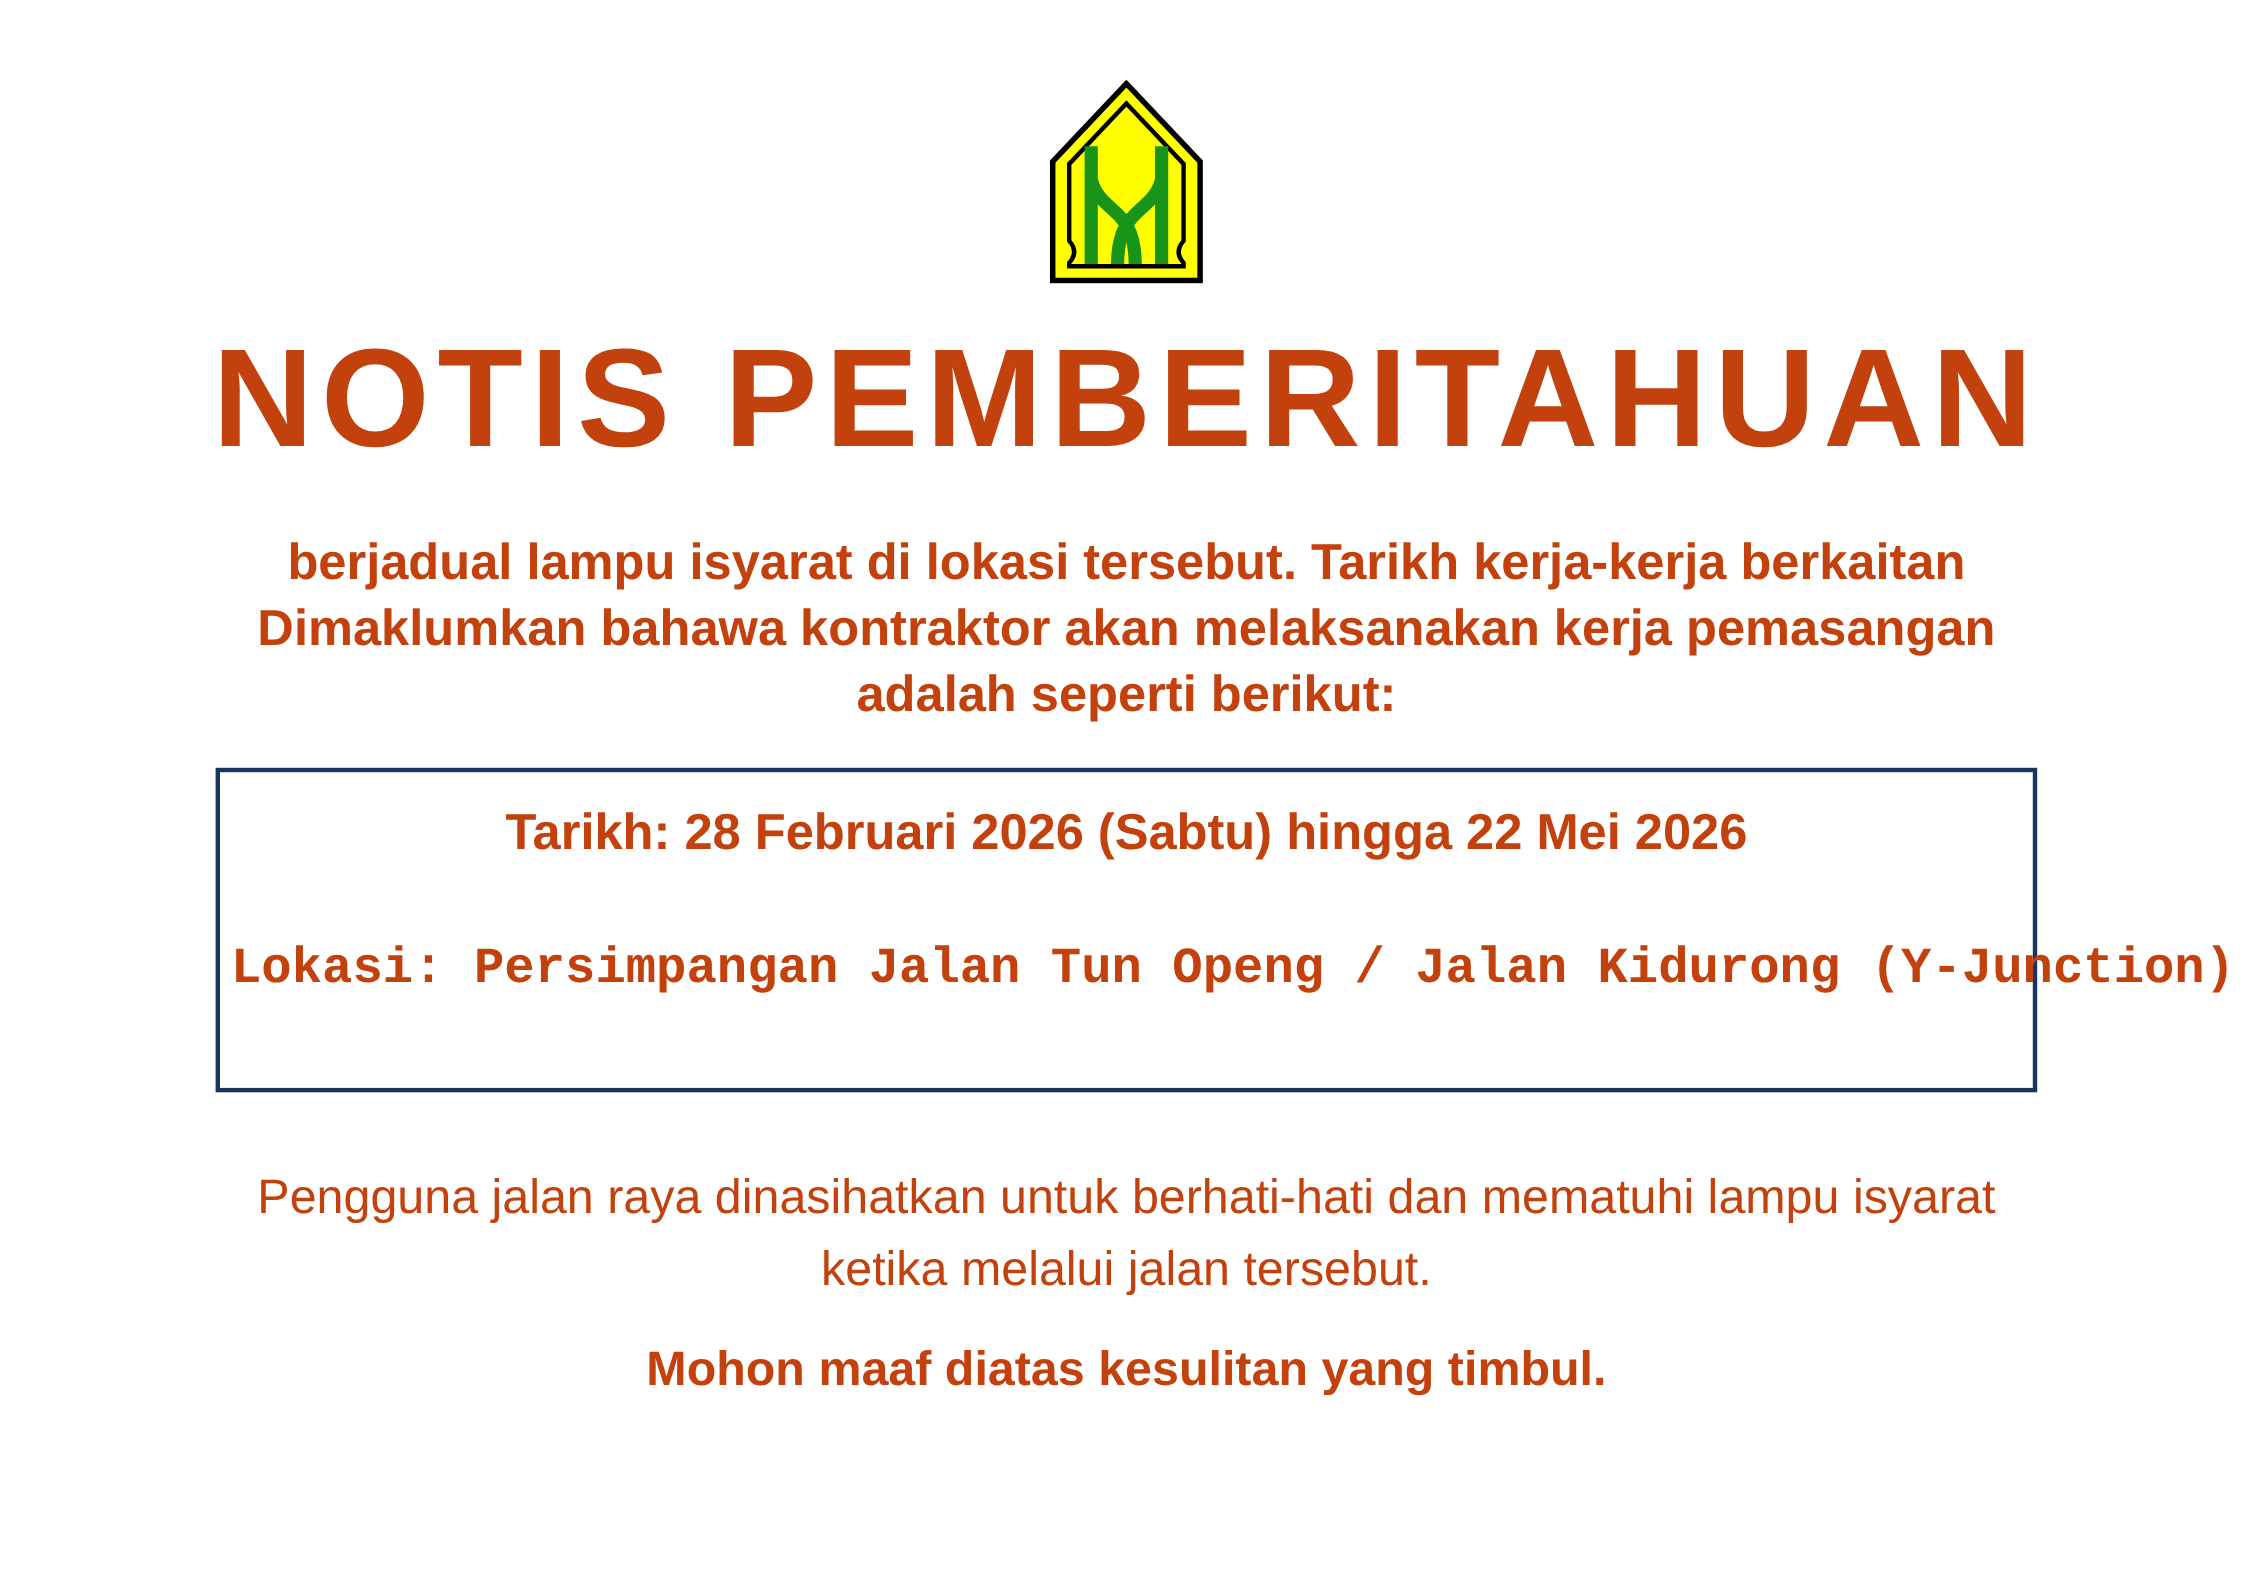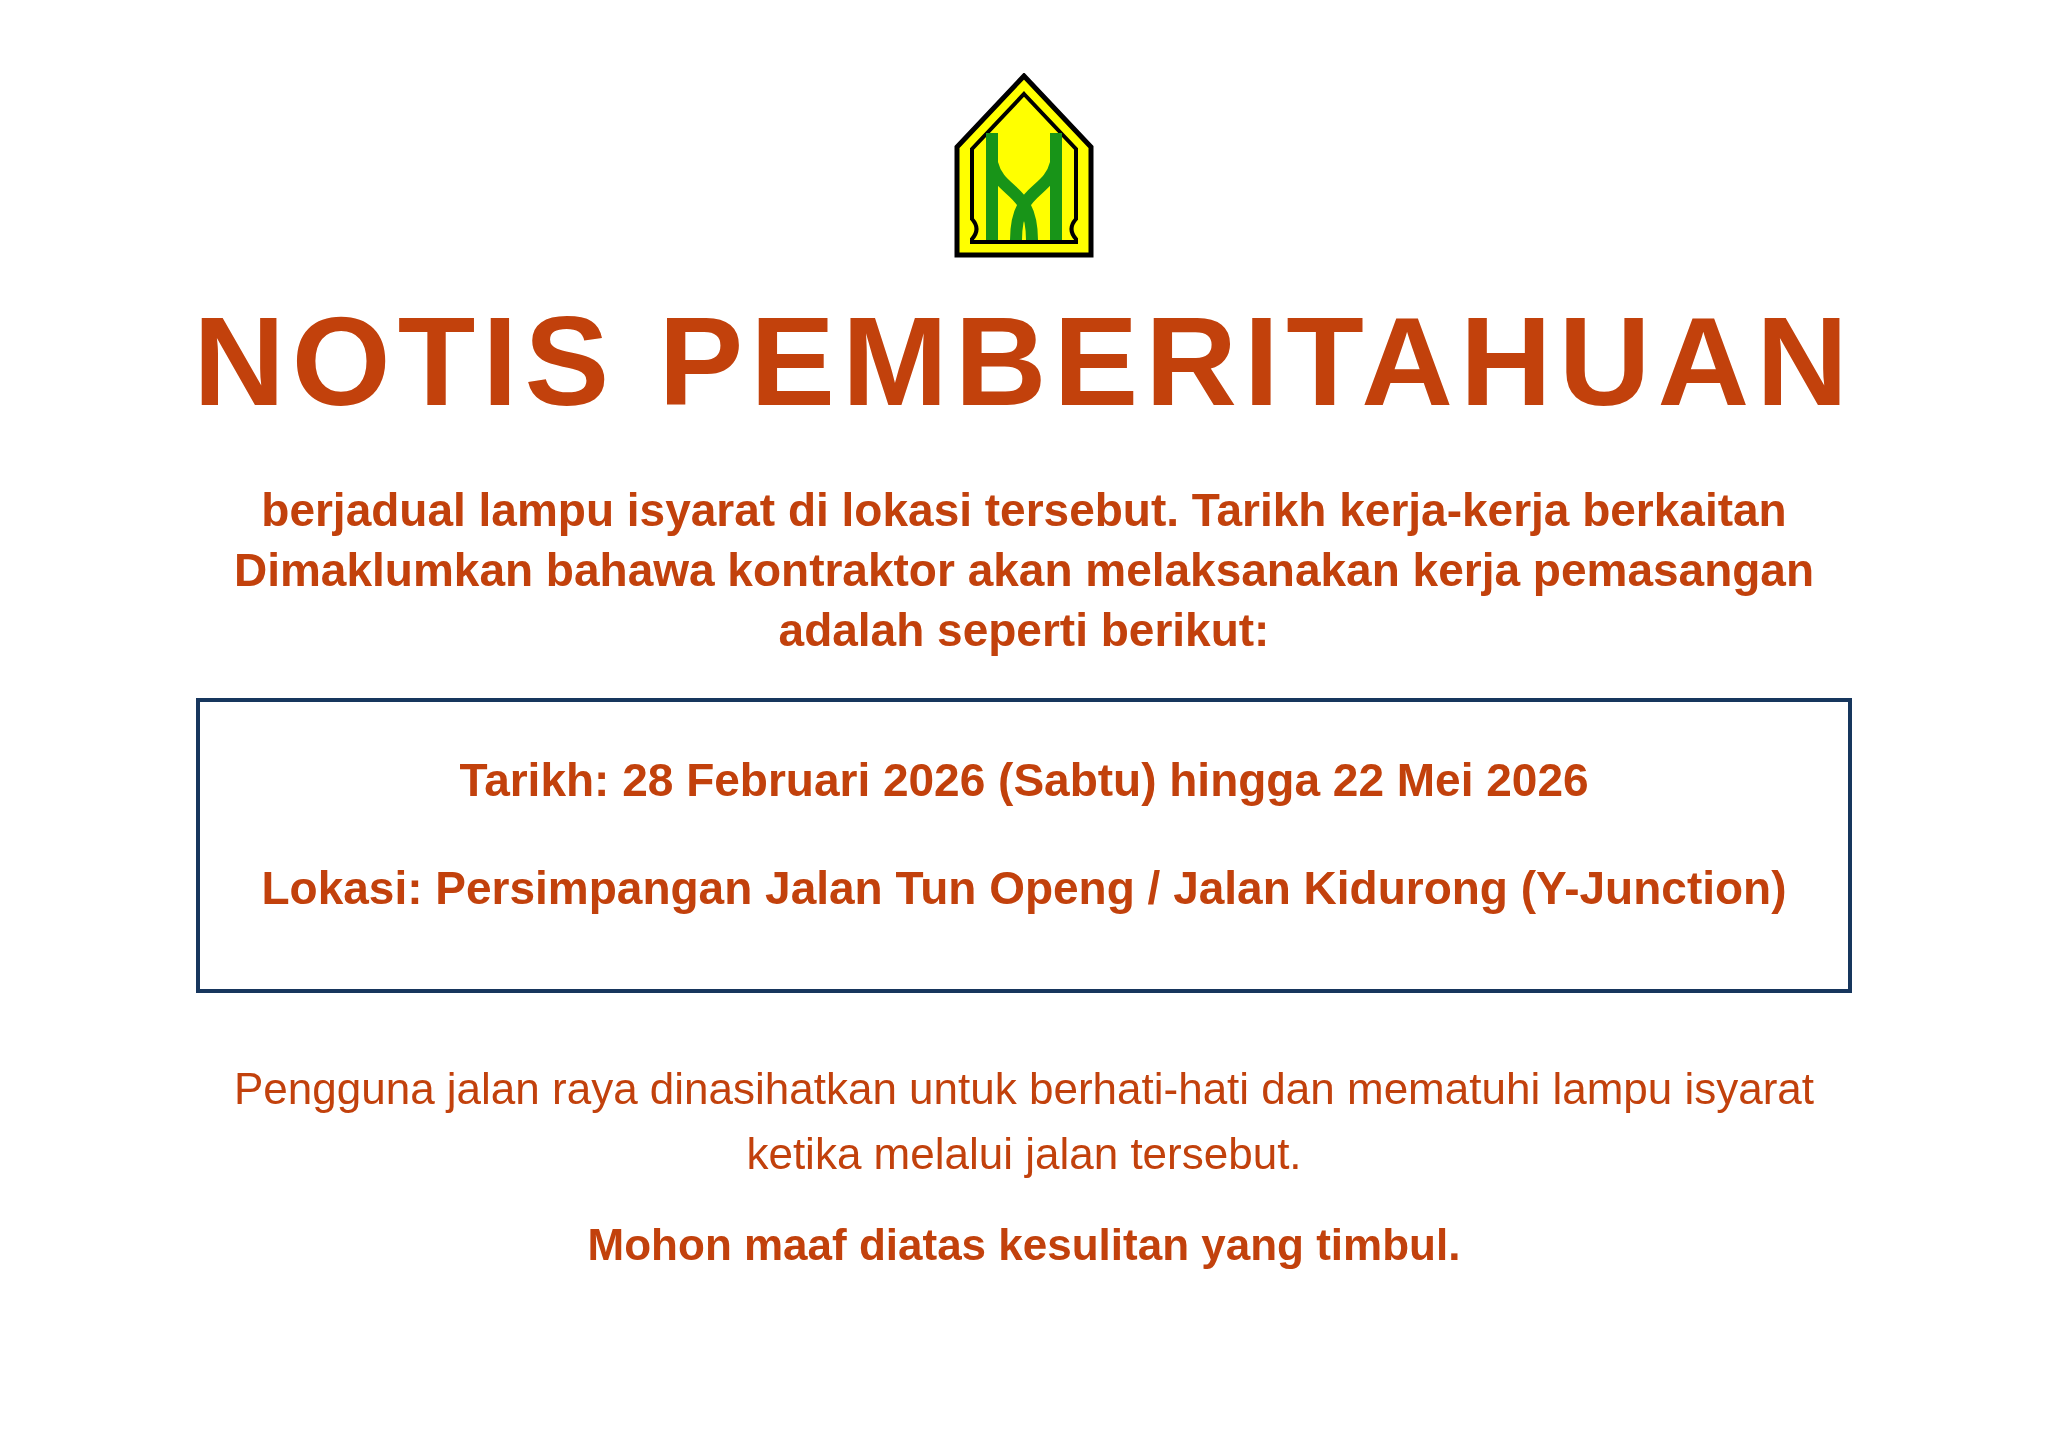--- a/index.html
+++ b/index.html
@@ -37,30 +37,30 @@
     line-height: 60px;
     font-weight: 700;
   }
   .line { display: block; white-space: nowrap; }
   .details-box {
     box-sizing: border-box;
     margin: 38px auto 0;
     width: 1656px;
     height: 295px;
     border: 4px solid #17365d;
-    padding: 48px 10px 54px;
+    padding: 24px 10px 54px;
   }
   .box-line {
     margin: 0;
     font-size: 46px;
     line-height: 60px;
     font-weight: 700;
     white-space: nowrap;
   }
-  .box-line.lokasi { margin-top: 48px; }
+  .box-line.lokasi { margin-top: 65px; font-family: Liberation Mono, monospace; }
   .advisory {
     margin: 63px 0 0 0;
     font-size: 44px;
     line-height: 65px;
     font-weight: 400;
   }
   .apology {
     margin: 34px 0 0 0;
     font-size: 44px;
     line-height: 50px;

